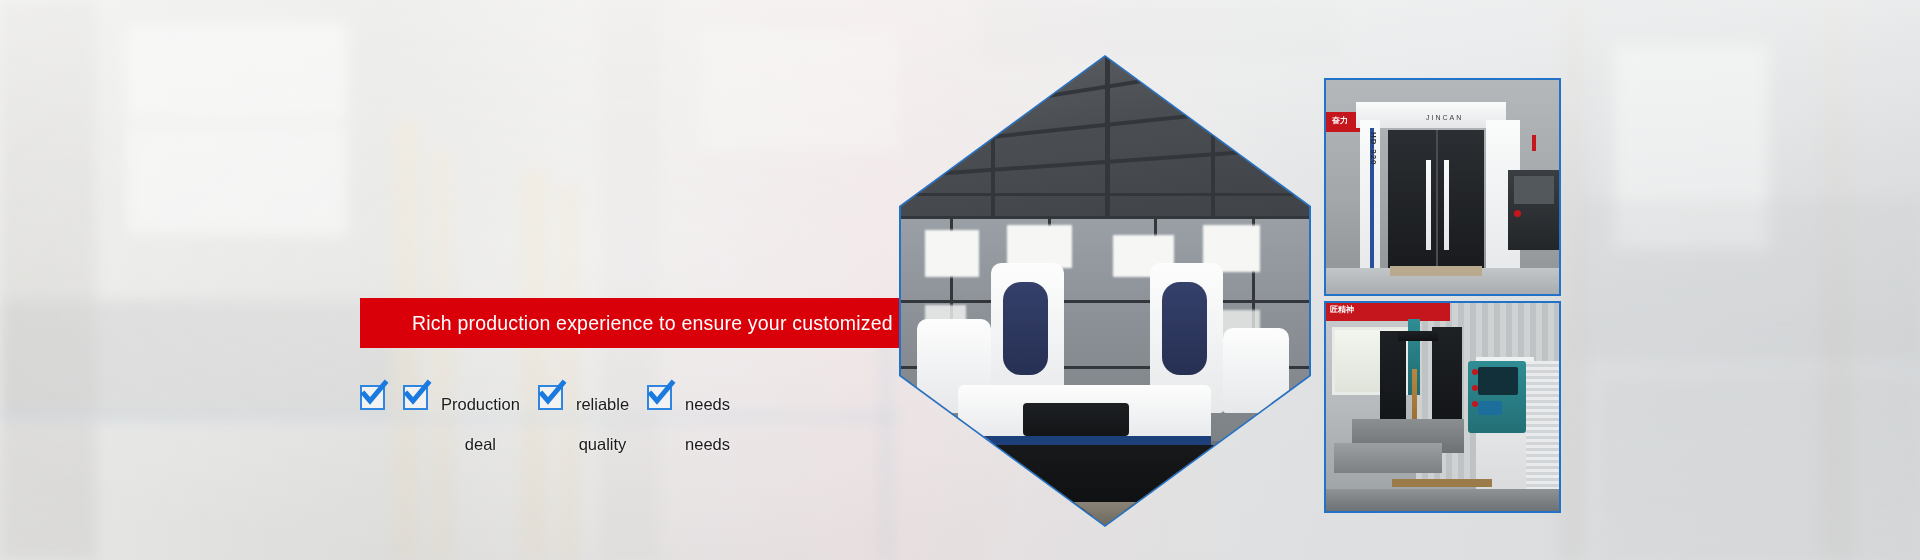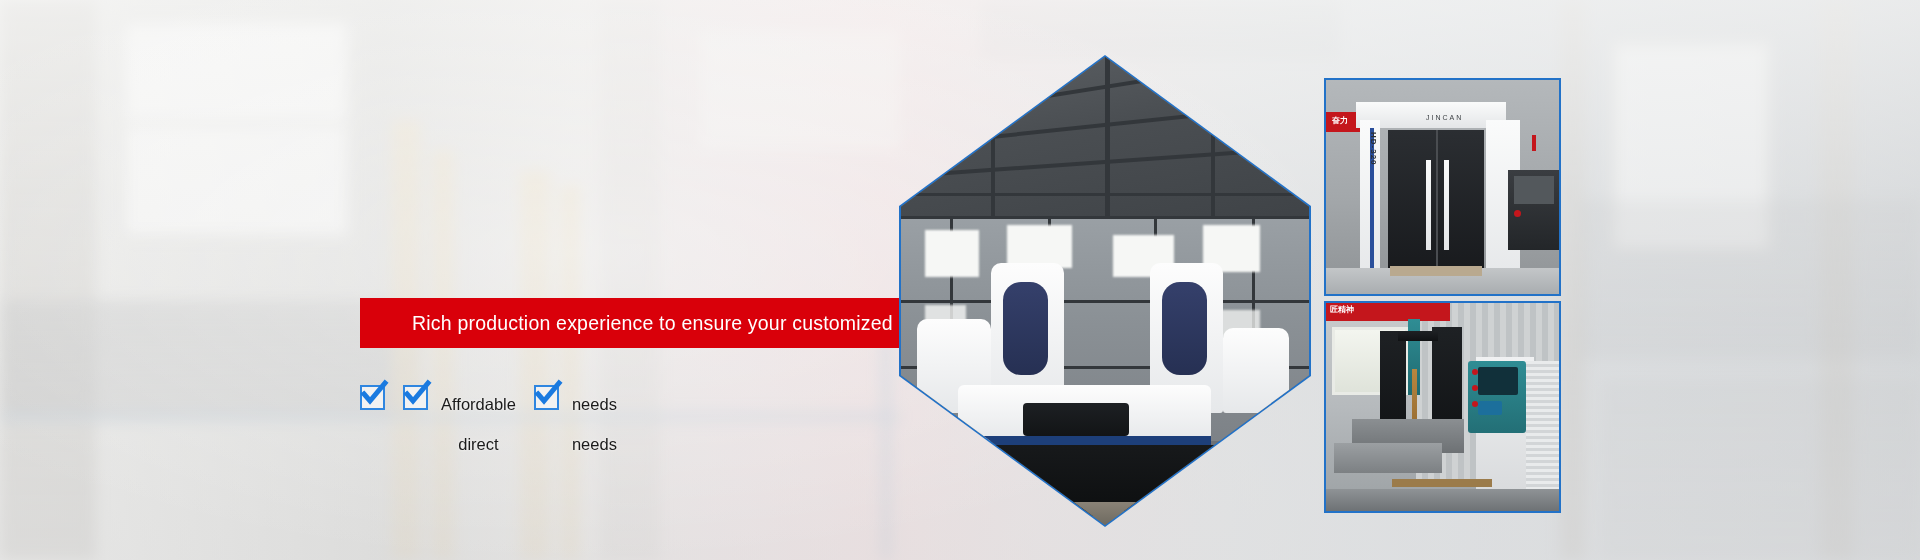--- a/index.html
+++ b/index.html
@@ -211,25 +211,36 @@
       </span>
     </div>
 
     <div class="feat">
       <span class="cbx">
         <svg viewBox="0 0 30 30" aria-hidden="true">
           <path d="M5 15 L11 22 L26 4" fill="none" stroke="#1a7ae0" stroke-width="5" stroke-linecap="square" stroke-linejoin="miter"></path>
         </svg>
       </span>
       <span class="feat-label">
-        <span>Affordable</span><br>
-        <span>direct</span>
-      </span>
-    </div>
-
+        <span>Production</span><br>
+        <span>deal</span>
+      </span>
+    </div>
+
+    <div class="feat">
+      <span class="cbx">
+        <svg viewBox="0 0 30 30" aria-hidden="true">
+          <path d="M5 15 L11 22 L26 4" fill="none" stroke="#1a7ae0" stroke-width="5" stroke-linecap="square" stroke-linejoin="miter"></path>
+        </svg>
+      </span>
+      <span class="feat-label">
+        <span>reliable</span><br>
+        <span>quality</span>
+      </span>
+    </div>
 
     <div class="feat">
       <span class="cbx">
         <svg viewBox="0 0 30 30" aria-hidden="true">
           <path d="M5 15 L11 22 L26 4" fill="none" stroke="#1a7ae0" stroke-width="5" stroke-linecap="square" stroke-linejoin="miter"></path>
         </svg>
       </span>
       <span class="feat-label">
         <span>needs</span><br>
         <span>needs</span>

